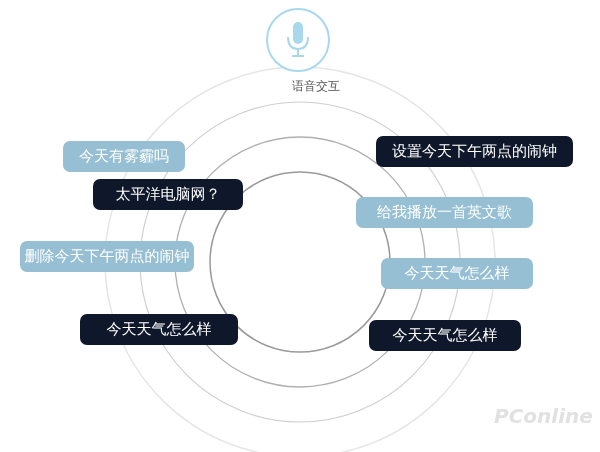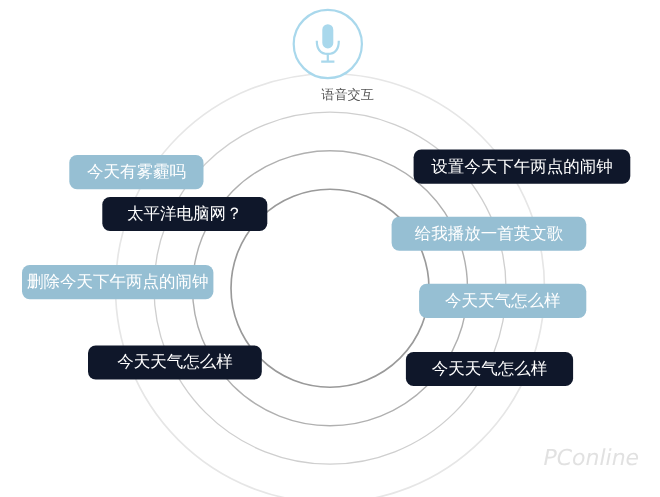--- a/index.html
+++ b/index.html
@@ -25,21 +25,21 @@
   .brand-text { position:absolute; left:52px; top:20px; transform:rotate(90deg); font-size:9px; color:#666;
                 width:34px; text-align:center; }
   .lead-line { position:absolute; left:76px; top:12px; width:1px; height:257px; background:#555; }
   .lead-h { position:absolute; left:67px; top:268px; width:10px; height:1px; background:#555; }
   .mic-callout { position:absolute; left:47px; top:130px; font-size:13px; color:#444; background:rgba(214,214,214,0.6); padding:0 2px; }
   .jack { position:absolute; left:61px; top:263px; width:9px; height:9px; border-radius:50%; background:#333; border:2px solid #999; }
   .base-fan { position:absolute; left:5px; top:280px; width:124px; height:16px;
       background:repeating-linear-gradient(90deg,#222 0 3px,#555 3px 5px);
       clip-path:polygon(18% 0,82% 0,100% 100%,0 100%); }
   .base-plate { position:absolute; left:0; top:294px; width:134px; height:5px; background:linear-gradient(90deg,#bbb,#eee,#aaa); border-radius:2px; }
-  .watermark { position:absolute; left:494px; top:404px; width:100px; font-size:20px; font-style:italic; color:rgba(200,200,200,0.55); font-weight:normal; }
+  .watermark { position:absolute; left:494px; top:404px; width:100px; font-size:20px; font-style:italic; color:rgba(200,200,200,0.55); font-weight:bold; }
   .watermark-sub { position:absolute; left:494px; top:428px; font-size:12px; color:rgba(200,200,200,0.55); letter-spacing:3px; }
 </style>
 </head>
 <body>
 
 <div class="stage">
 
   <svg class="rings" width="600" height="452">
     <g fill="none">
       <circle cx="300" cy="262" r="90" stroke="#9a9a9a" stroke-width="1.5"></circle>

